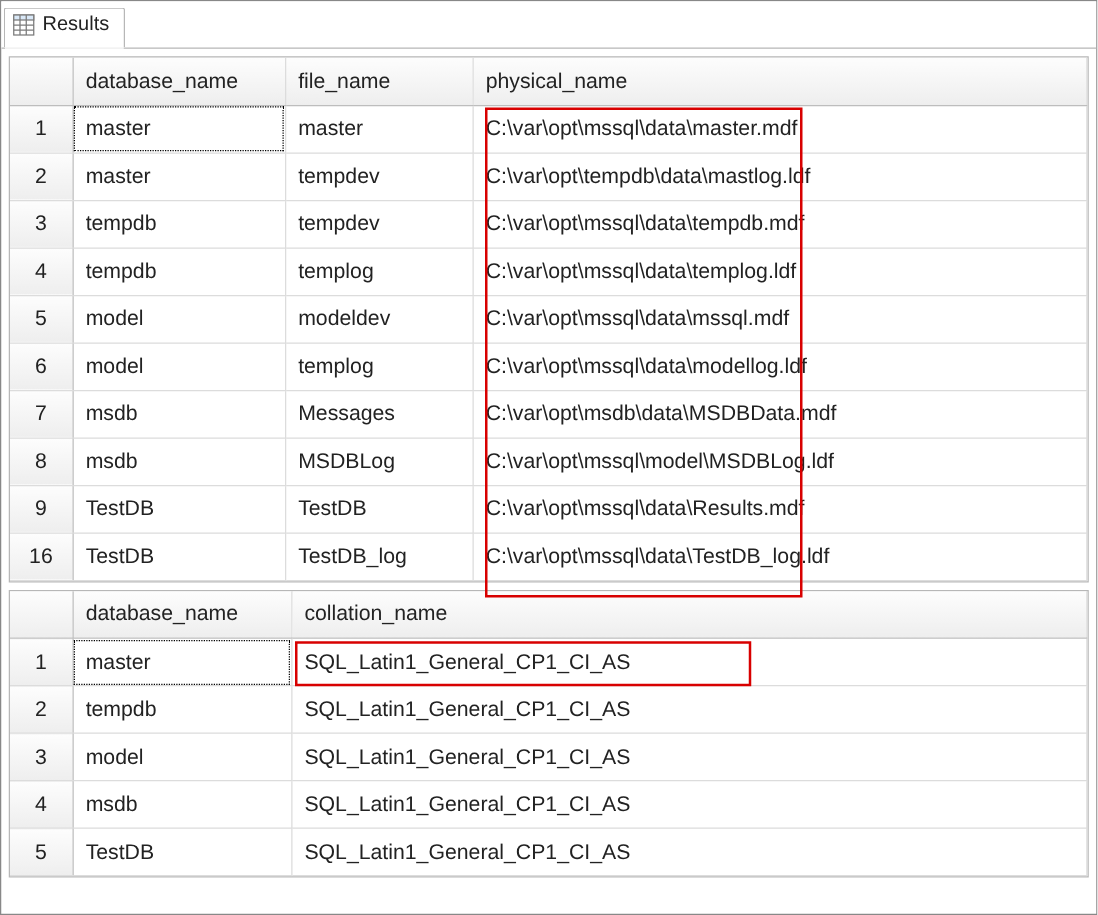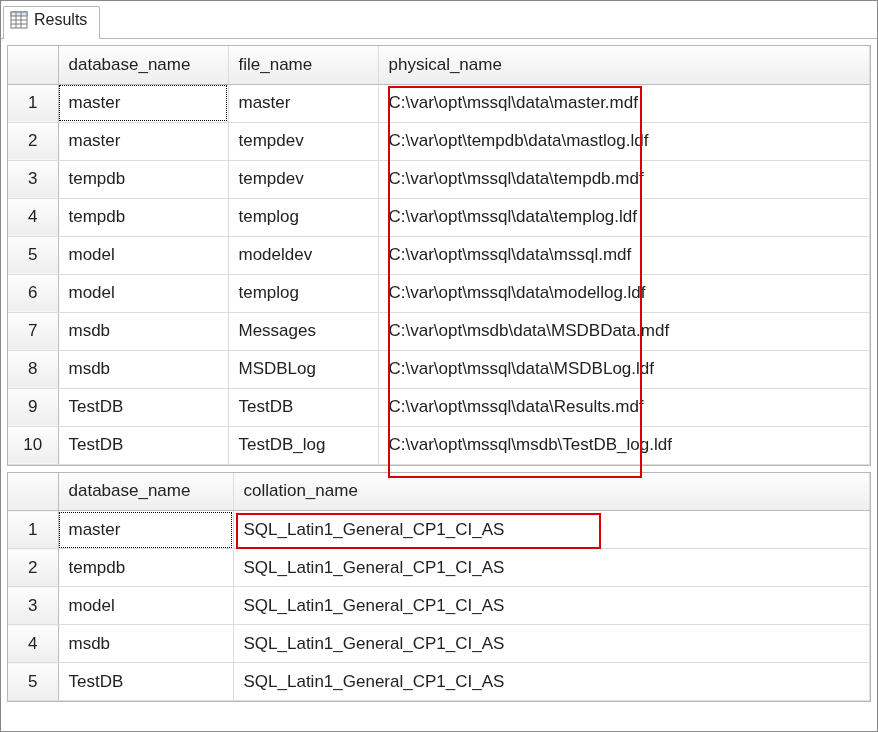--- a/index.html
+++ b/index.html
@@ -178,33 +178,33 @@
           <tr>
             <td class="rownum">7</td>
             <td>msdb</td>
             <td>Messages</td>
             <td>C:\var\opt\msdb\data\MSDBData.mdf</td>
           </tr>
           <tr>
             <td class="rownum">8</td>
             <td>msdb</td>
             <td>MSDBLog</td>
-            <td>C:\var\opt\mssql\data\MSDBLog.ldf</td>
+            <td>C:\var\opt\mssql\model\MSDBLog.ldf</td>
           </tr>
           <tr>
             <td class="rownum">9</td>
             <td>TestDB</td>
             <td>TestDB</td>
             <td>C:\var\opt\mssql\data\Results.mdf</td>
           </tr>
           <tr>
-            <td class="rownum">10</td>
+            <td class="rownum">16</td>
             <td>TestDB</td>
             <td>TestDB_log</td>
-            <td>C:\var\opt\mssql\msdb\TestDB_log.ldf</td>
+            <td>C:\var\opt\mssql\data\TestDB_log.ldf</td>
           </tr>
         </tbody>
       </table>
     </div>
     <div class="hl-rect" style="left:380px; top:40px; width:254px; height:392px;"></div>
   </div>
 
   <div class="pane hl-box">
     <div class="pane-inner">
       <table class="grid">

